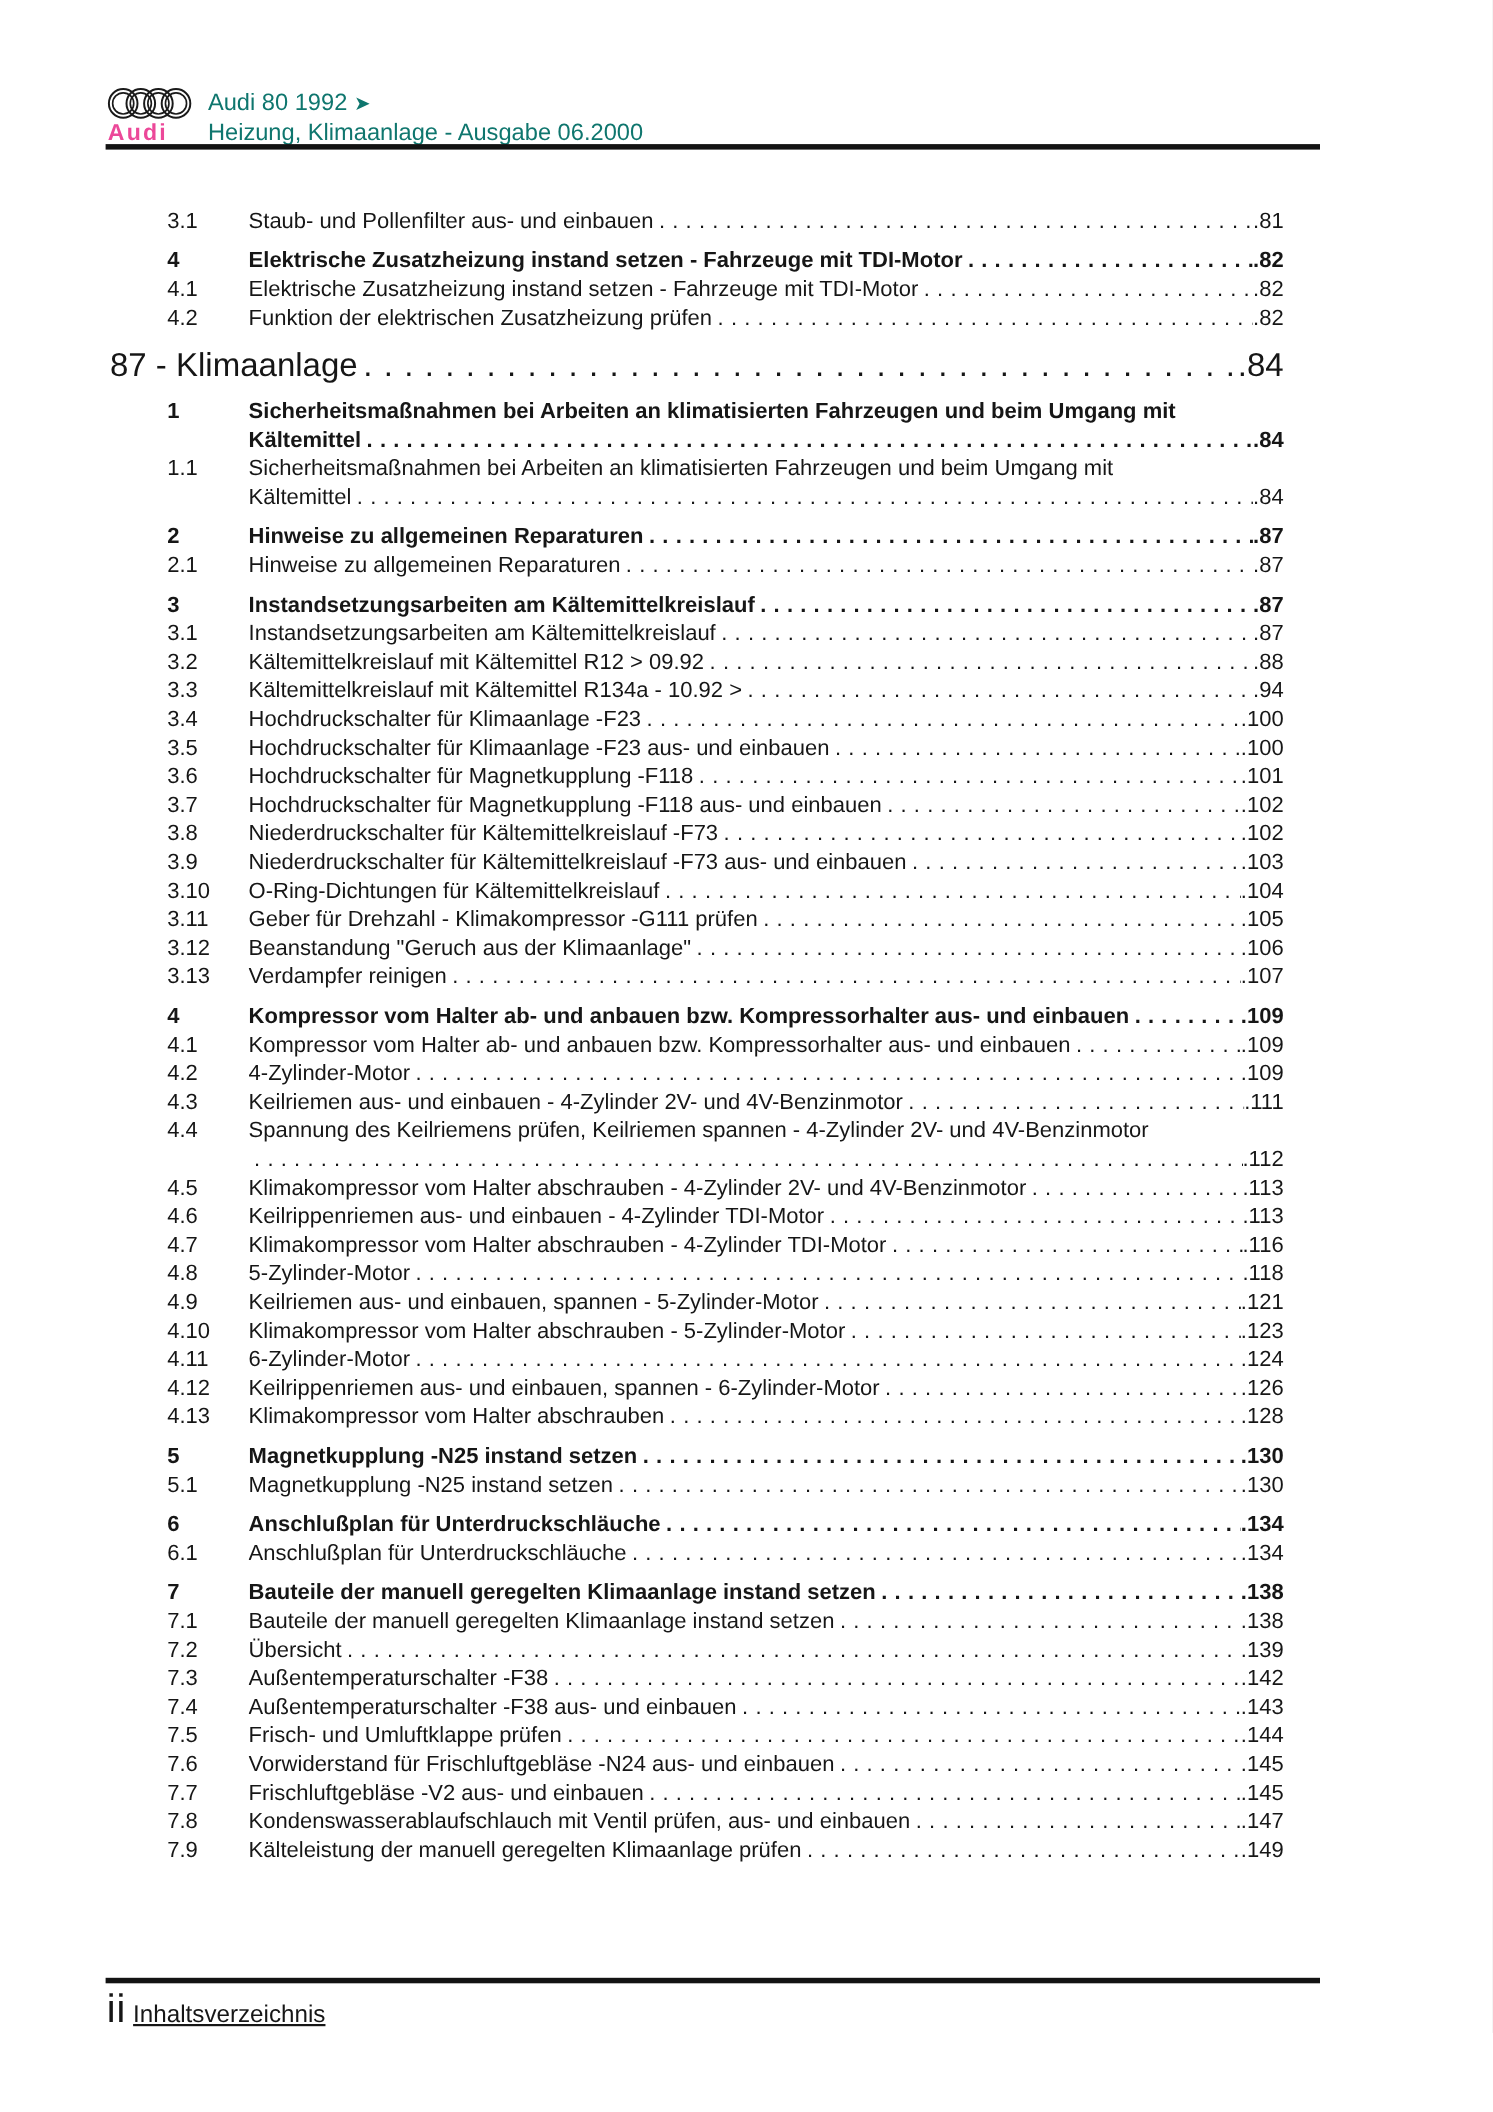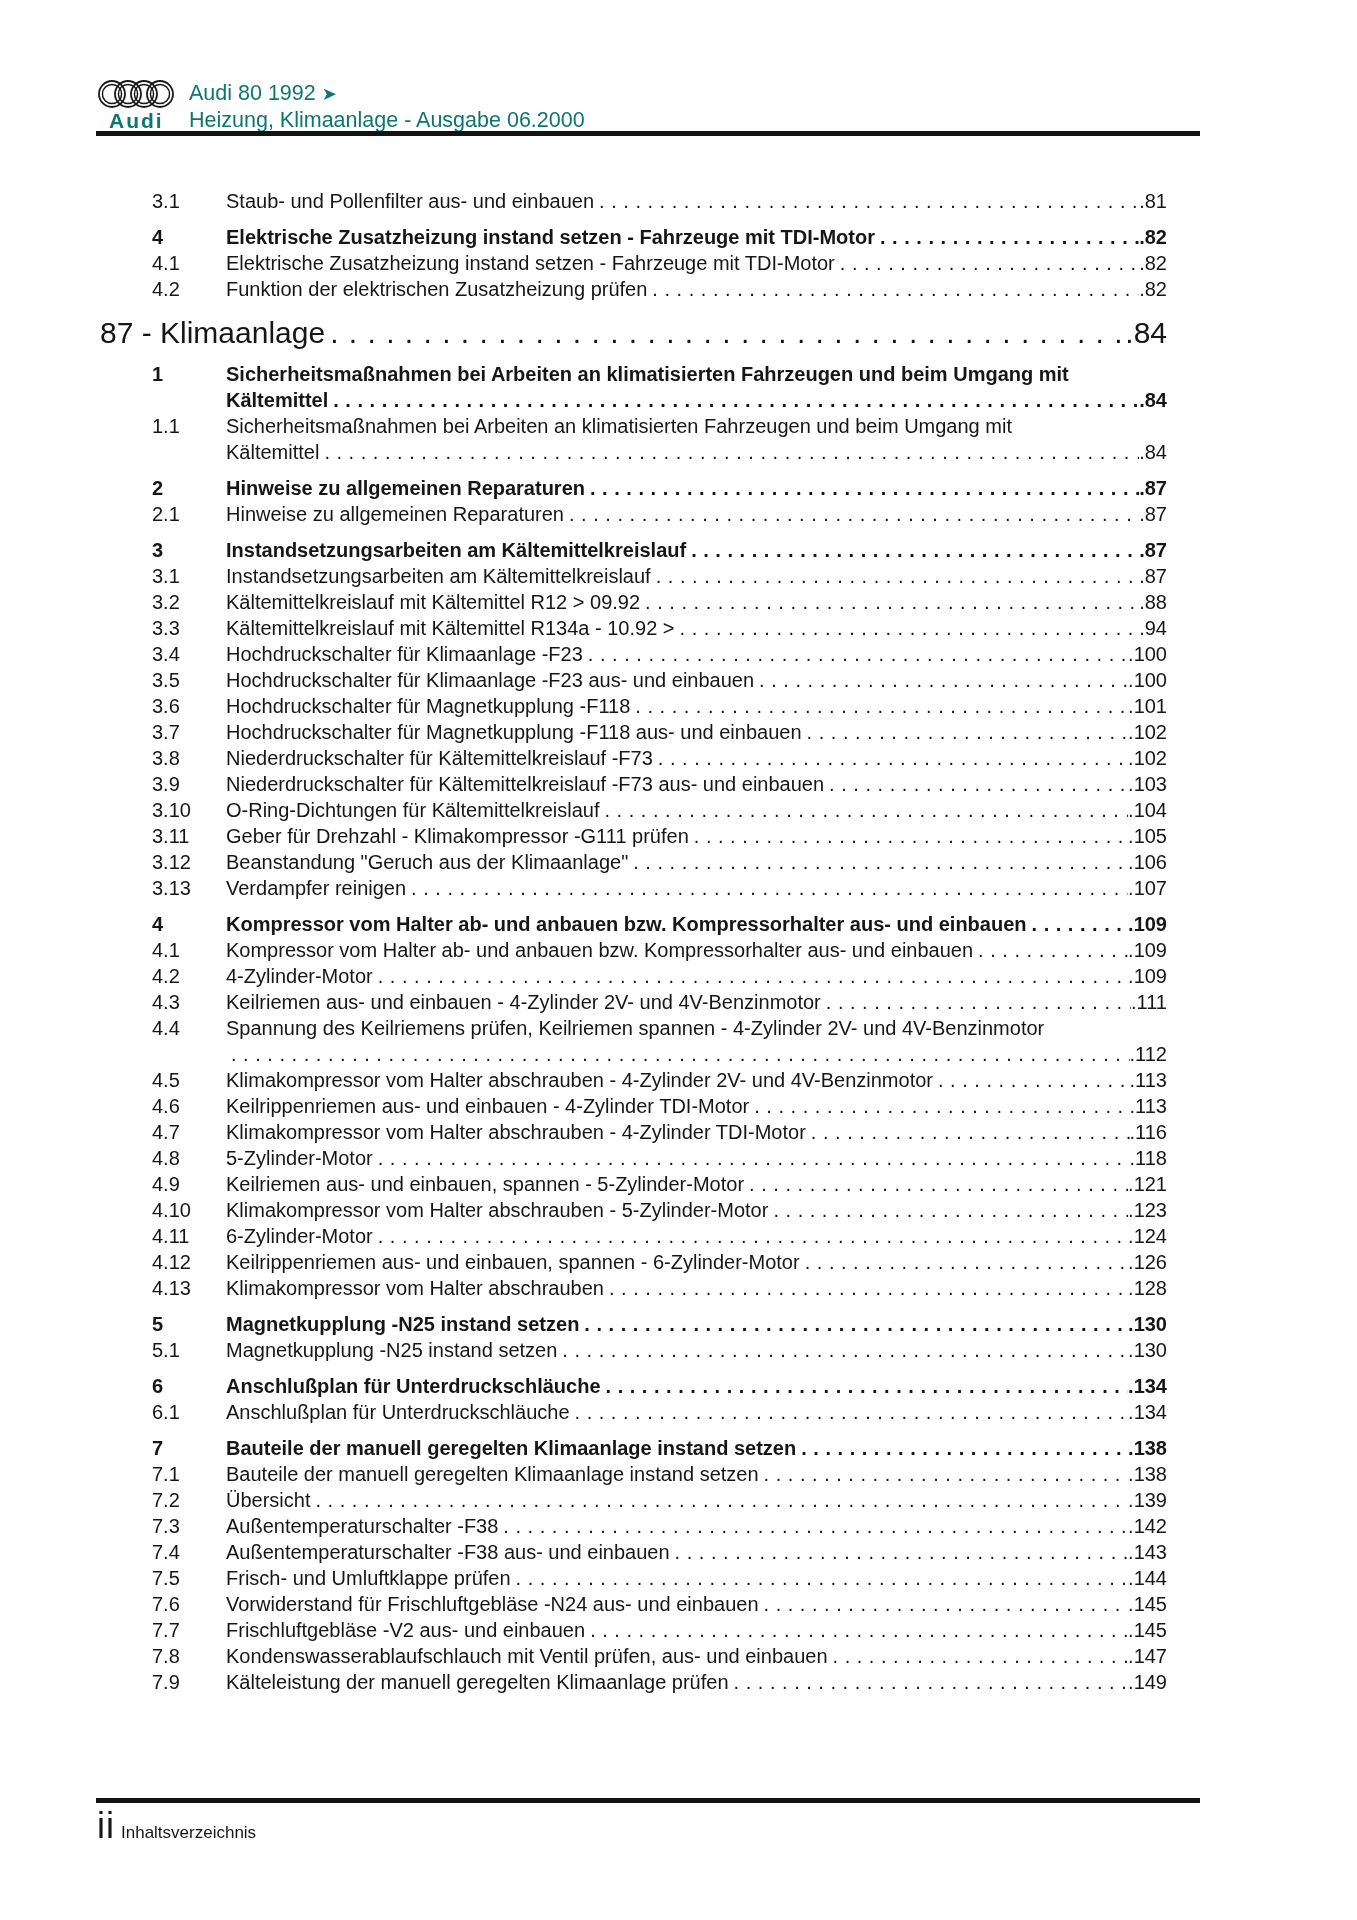--- a/index.html
+++ b/index.html
@@ -10,21 +10,21 @@
     background: #ffffff;
     font-family: "Liberation Sans", sans-serif;
     color: #161616;
     overflow: hidden;
   }
   
   .brand { position: absolute; left: 97px; top: 78px; }
   .rings { display: block; }
   .wordmark {
     font-weight: bold; font-size: 21px; letter-spacing: 2px;
-    margin: -3px 0 0 12px; color:#0f766e;
+    margin: -3px 0 0 1px; color:#ec4899;
   }
   .head-lines {
     position: absolute; left: 189px; top: 80px;
     font-size: 21.5px; line-height: 26px; color:#0f766e;
   }
   .head-lines .arrow { font-size: 18px; letter-spacing: 0; }
   .rule {
     position: absolute; left: 96px; width: 1104px; height: 5px;
     background: #131313;
   }
@@ -53,21 +53,21 @@
     font-size: 30px; font-weight: normal; line-height: 37px;
   }
   .heading .dots { letter-spacing: 1px; }
   
   .footer-rule { top: 1798px; }
   .footer-text {
     position: absolute; left: 97px; top: 1806px;
     display: flex; align-items: baseline; gap: 6px;
   }
   .pg-label { font-size: 36px; line-height: 40px; letter-spacing: 1px; }
-  .footer-title { font-size: 17px; }
+  .footer-title { font-size: 22px; text-decoration: underline; }
 </style>
 </head>
 <body>
 
 <div class="page">
 
   <div class="brand">
     <svg class="rings" width="78" height="34" viewBox="0 0 78 34" aria-hidden="true">
       <g fill="none" stroke="#1a1a1a">
         <circle cx="15" cy="16" r="13" stroke-width="1.8"></circle>

